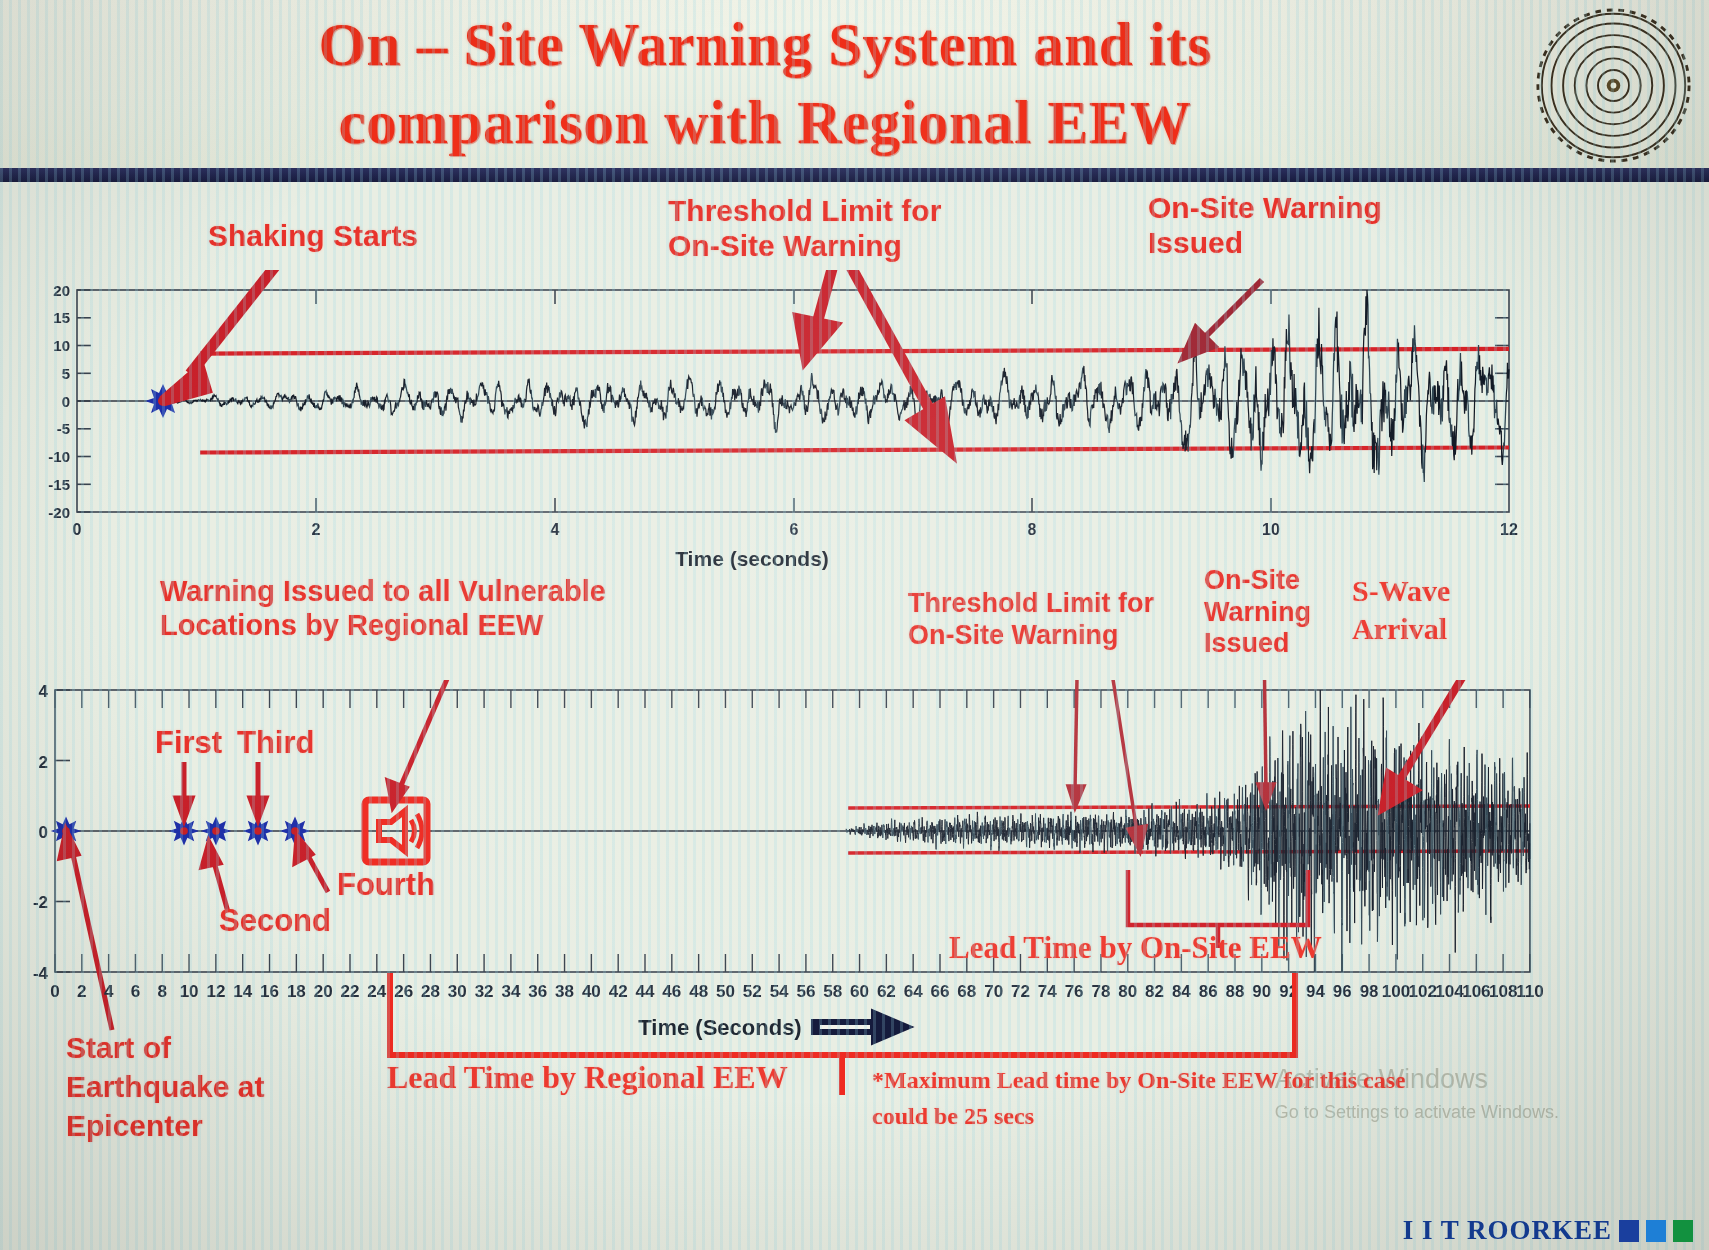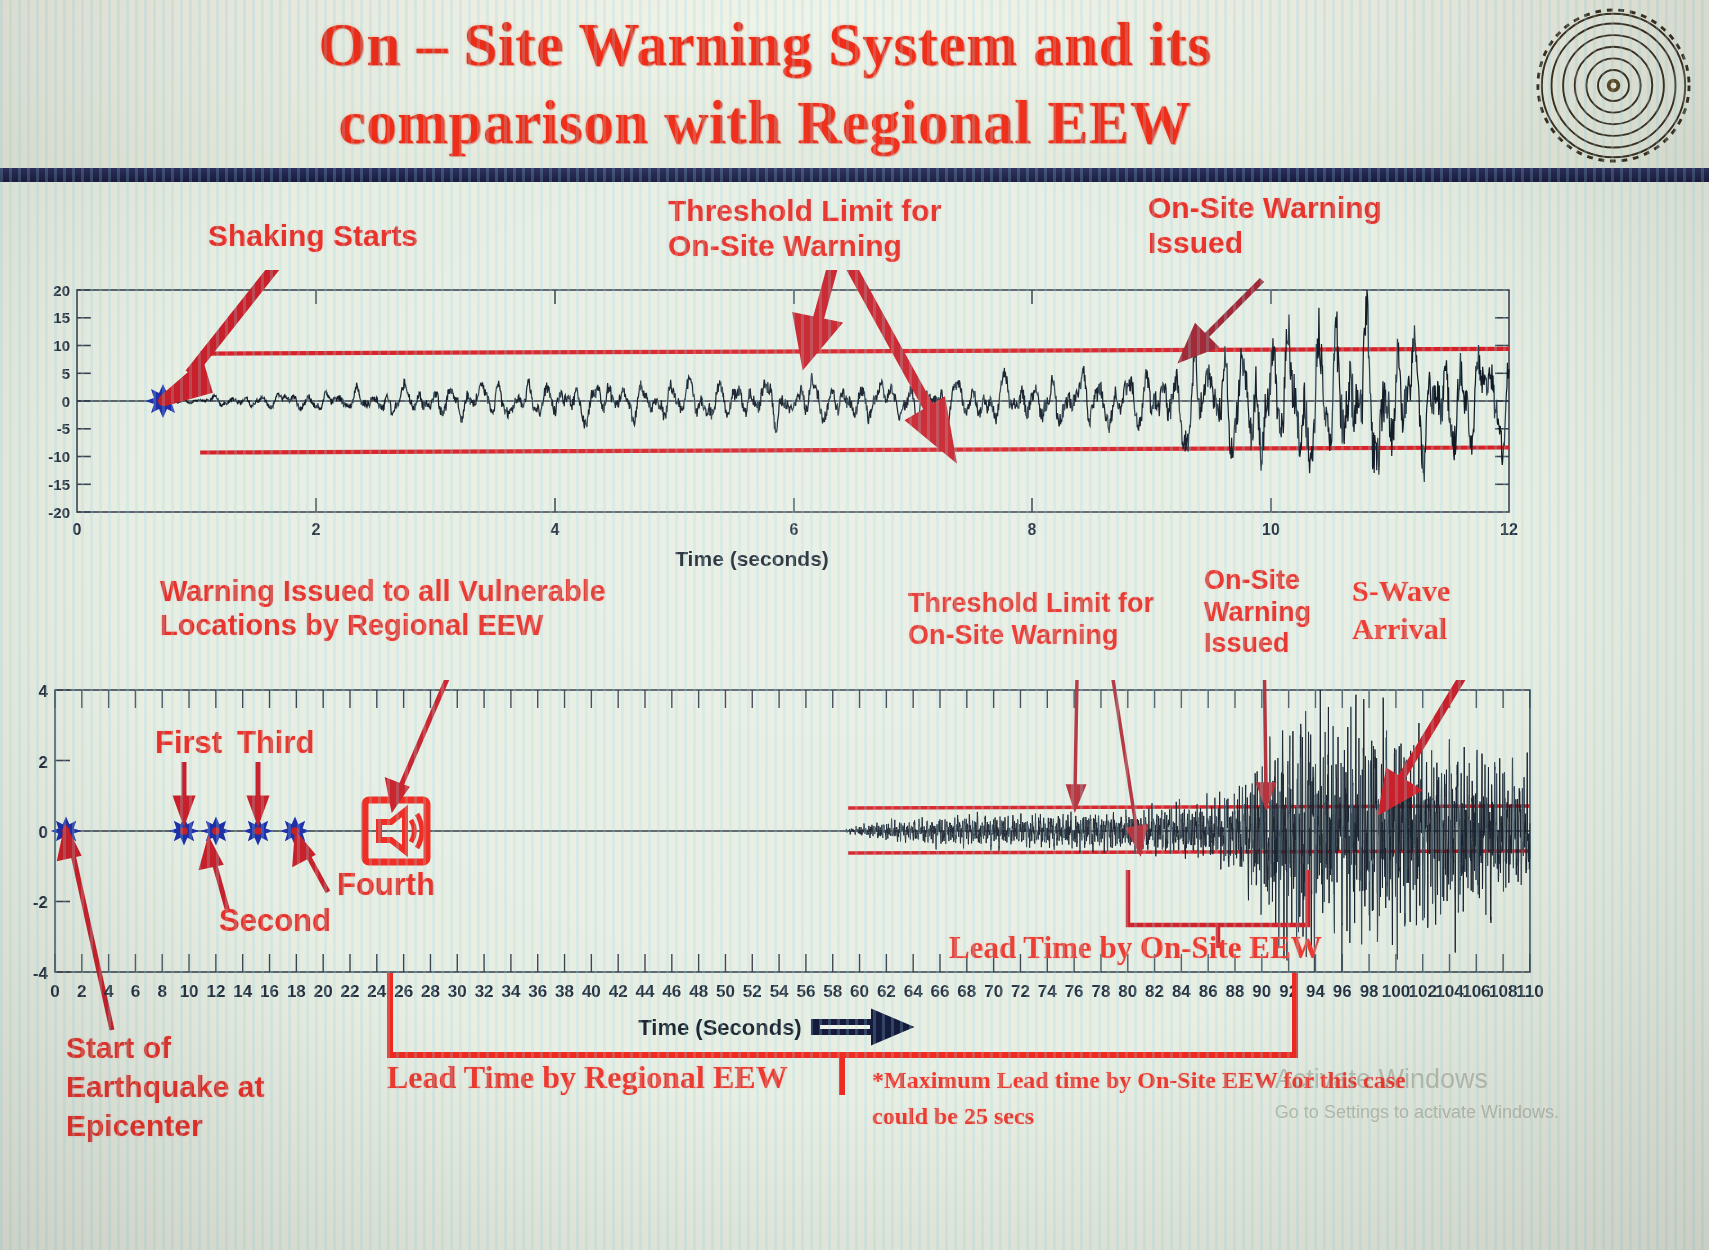--- a/index.html
+++ b/index.html
@@ -550,16 +550,22 @@
       <path d="M390,293 L390,375 L1295,375 L1295,293"></path>
       <path d="M842,375 L842,415"></path>
     </g>
   </svg>
 
   <div id="watermark">
     <div class="w1">Activate Windows</div>
     <div class="w2">Go to Settings to activate Windows.</div>
   </div>
 
+  <div id="footer-brand">
+    <span>I I T ROORKEE</span>
+    <span class="sq" style="background:#1a3f9e"></span>
+    <span class="sq" style="background:#1e7fd6"></span>
+    <span class="sq" style="background:#12913f"></span>
+  </div>
 
   <div id="texture"></div>
   <div id="vignette"></div>
 </div>
 
 </body></html>

